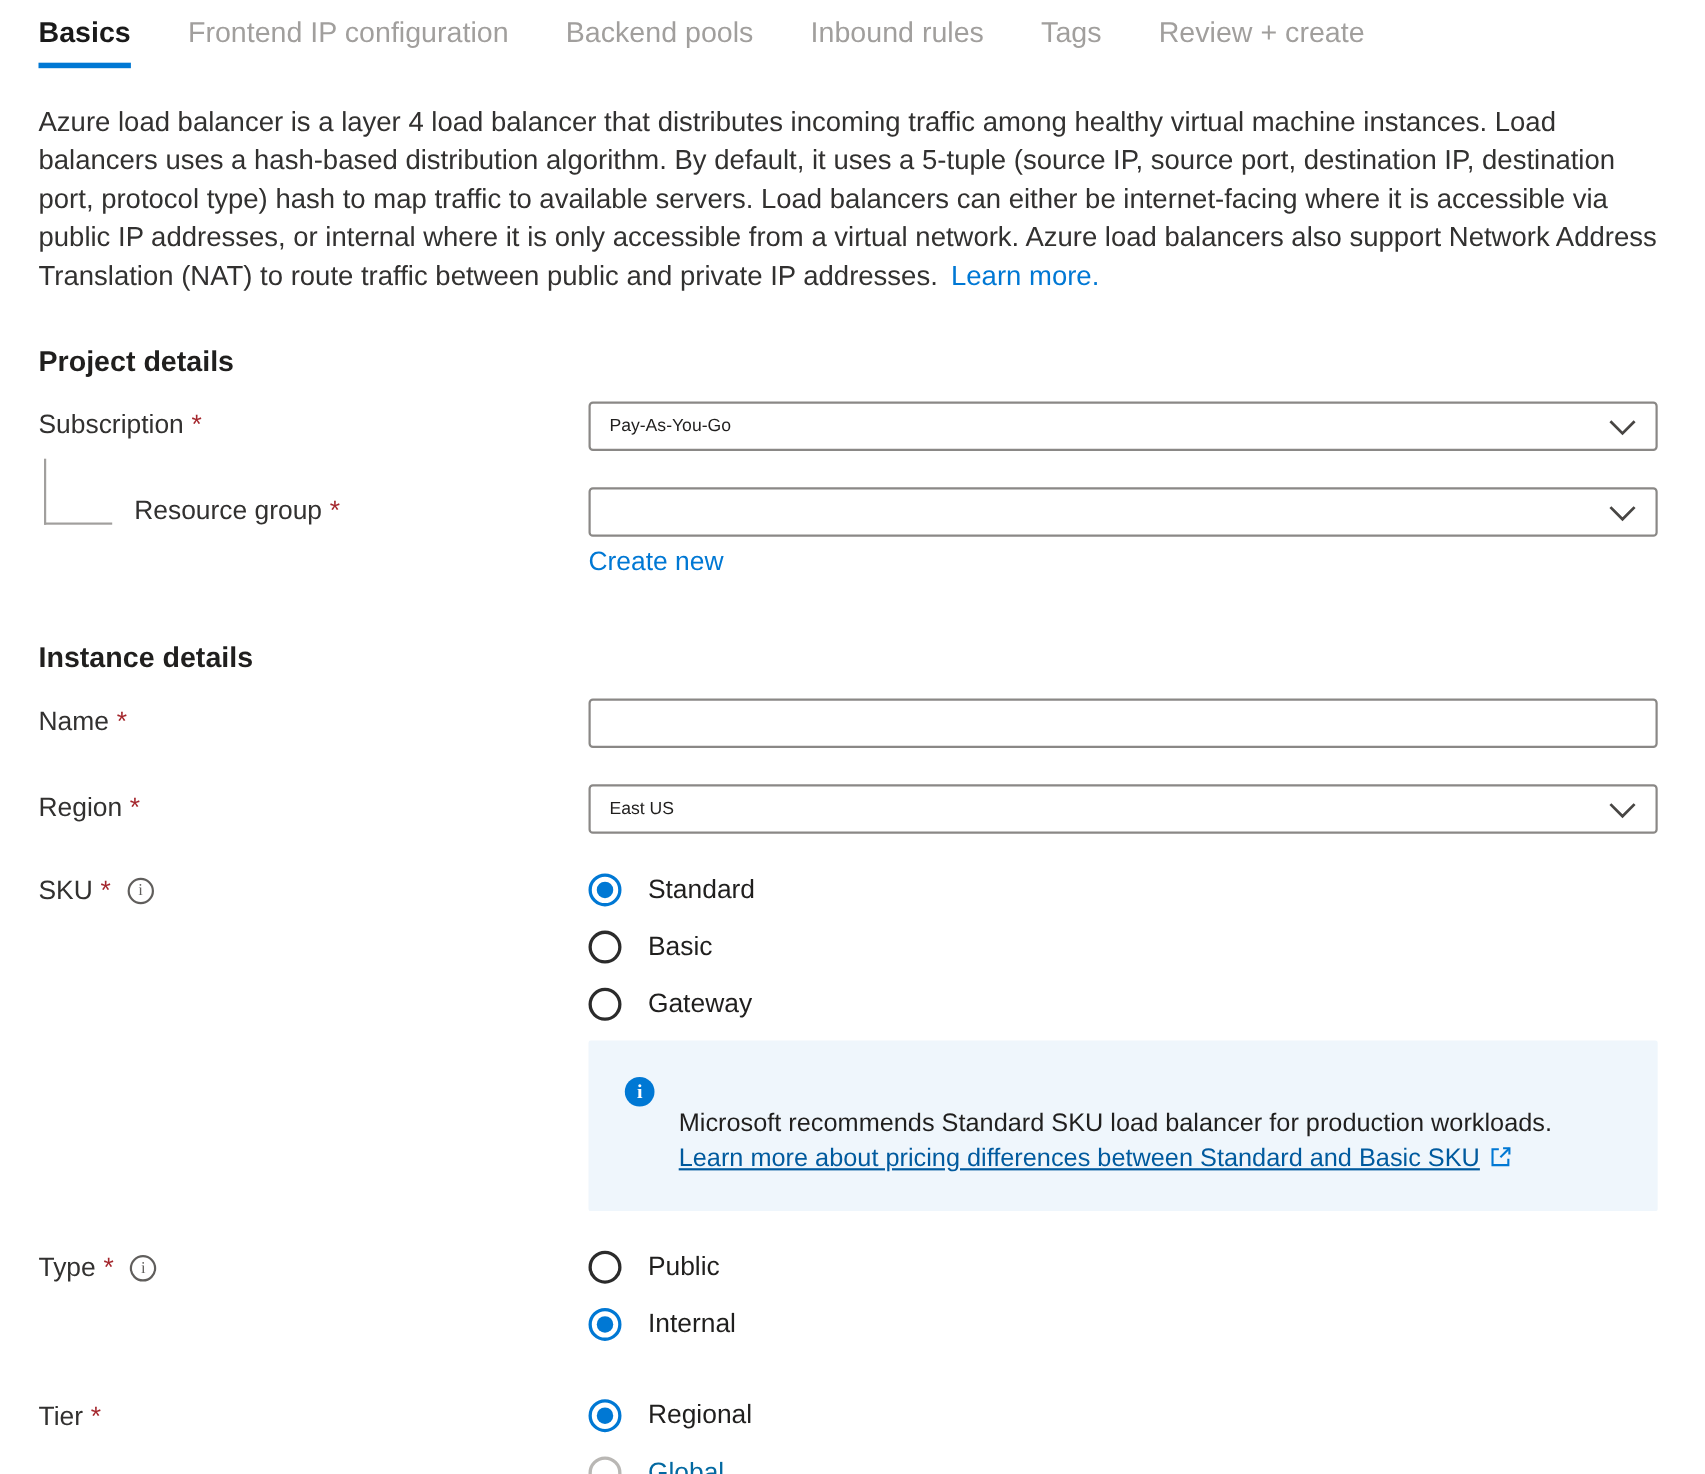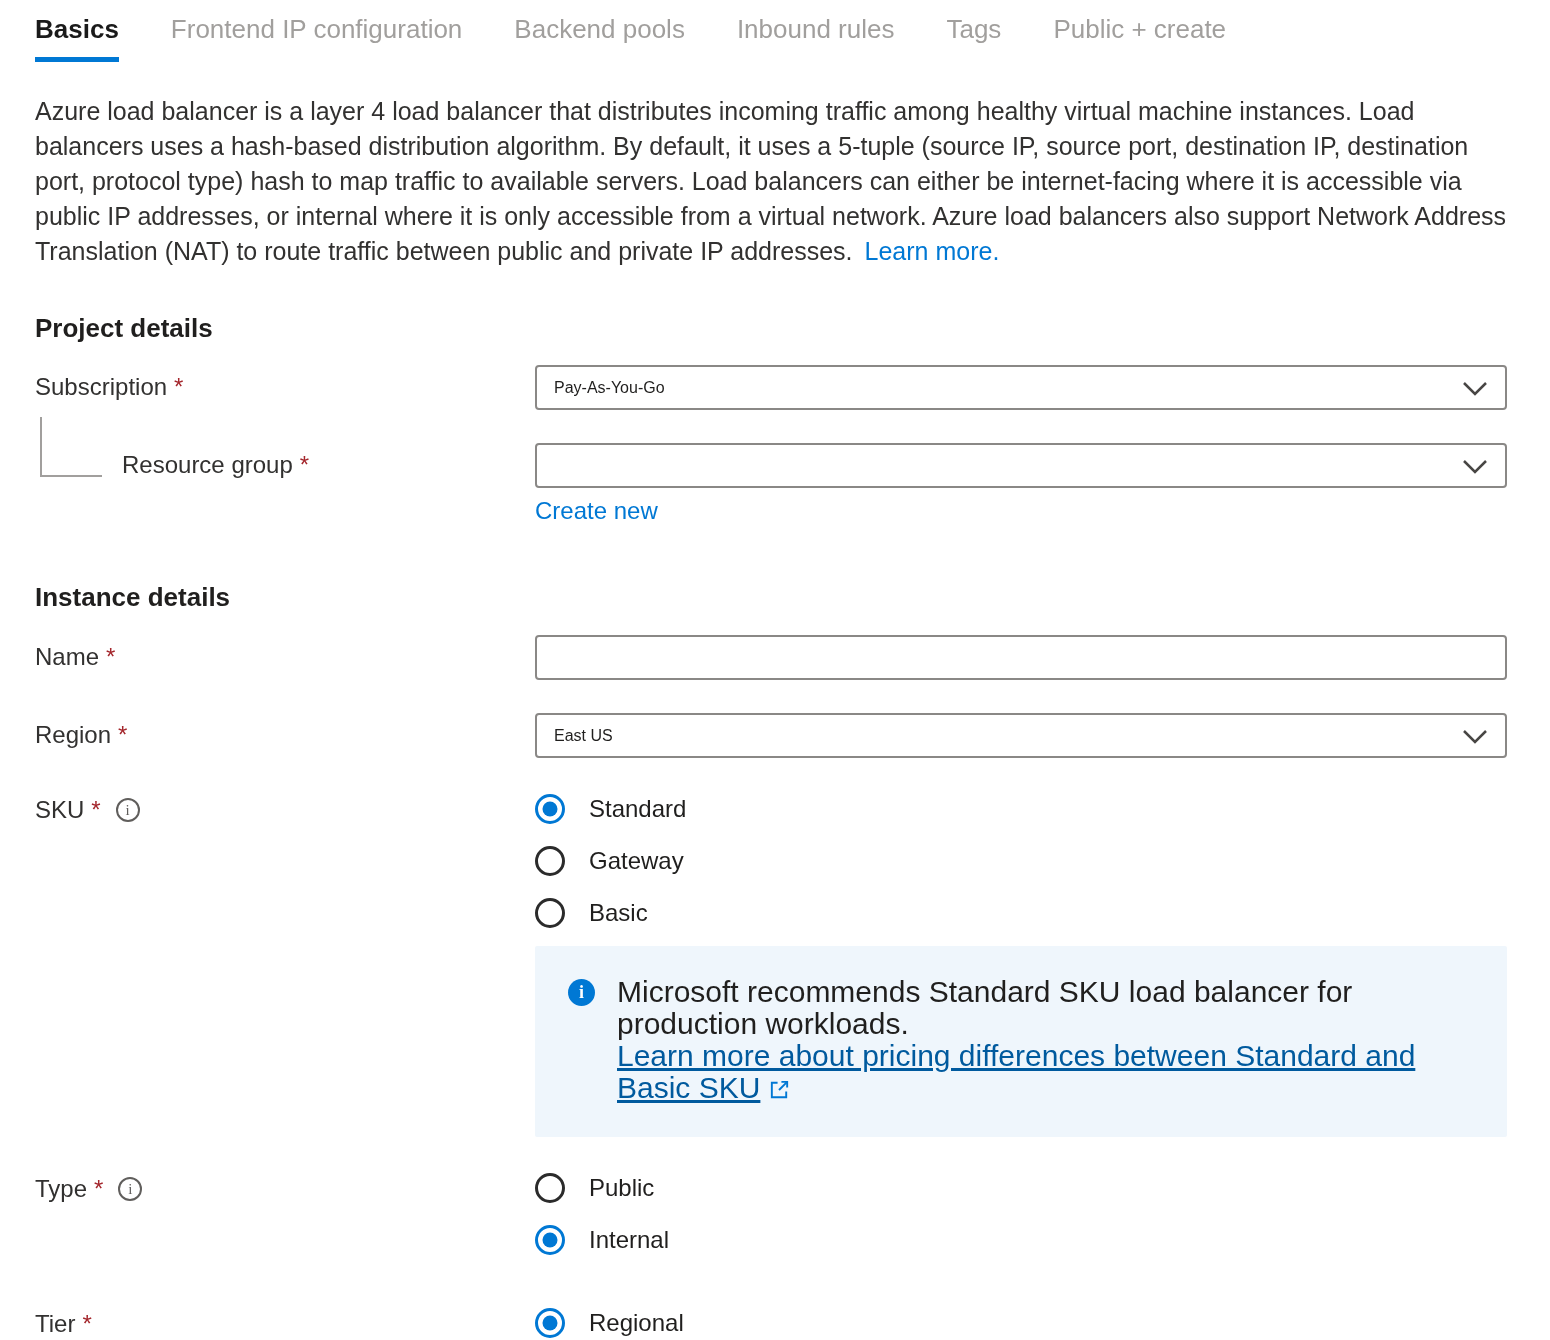--- a/index.html
+++ b/index.html
@@ -101,36 +101,36 @@
   .info-box {
     margin-top: 18px; width: 972px; background: #eff6fc; border-radius: 2px;
     padding: 30px 30px 30px 33px; display: flex; align-items: flex-start;
   }
   .info-badge {
     width: 27px; height: 27px; border-radius: 50%; background: #0078d4;
     color: #fff; font-size: 18px; font-weight: 700; line-height: 27px;
     text-align: center; flex: none; margin-top: 3px;
     font-family: "Liberation Serif", serif;
   }
-  .info-content { margin-left: 22px; font-size: 30px; line-height: 32px; color: #201f1e; }
+  .info-content { margin-left: 22px; font-size: 23px; line-height: 32px; color: #201f1e; margin-top: 28px; }
   .info-link { color: #005a9e; text-decoration: underline; cursor: pointer; }
   .external-icon { display: inline-block; vertical-align: -3px; margin-left: 8px; }
 </style>
 </head>
 <body>
 
 <div class="page">
 
   <div class="tabs">
     <div class="tab active">Basics</div>
     <div class="tab">Frontend IP configuration</div>
     <div class="tab">Backend pools</div>
     <div class="tab">Inbound rules</div>
     <div class="tab">Tags</div>
-    <div class="tab">Public + create</div>
+    <div class="tab">Review + create</div>
   </div>
 
   <div class="intro"><span>Azure load balancer is a layer 4 load balancer that distributes incoming traffic among healthy virtual machine instances. Load balancers uses a hash-based distribution algorithm. By default, it uses a 5-tuple (source IP, source port, destination IP, destination port, protocol type) hash to map traffic to available servers. Load balancers can either be internet-facing where it is accessible via public IP addresses, or internal where it is only accessible from a virtual network. Azure load balancers also support Network Address Translation (NAT) to route traffic between public and private IP addresses.</span><a class="blue-link">Learn more.</a></div>
 
   <div class="section-title">Project details</div>
 
   <div class="row subscription">
     <div class="field-label">
       <span>Subscription</span>
       <span class="required">*</span>
@@ -195,25 +195,25 @@
       <span class="required">*</span>
       <span class="tooltip-icon">i</span>
     </div>
     <div class="radio-group">
       <div class="radio-option selected">
         <span class="radio-circle"></span>
         <span class="radio-label">Standard</span>
       </div>
       <div class="radio-option">
         <span class="radio-circle"></span>
+        <span class="radio-label">Basic</span>
+      </div>
+      <div class="radio-option">
+        <span class="radio-circle"></span>
         <span class="radio-label">Gateway</span>
-      </div>
-      <div class="radio-option">
-        <span class="radio-circle"></span>
-        <span class="radio-label">Basic</span>
       </div>
     </div>
   </div>
 
   <div class="row">
     <div></div>
     <div class="info-box">
       <span class="info-badge">i</span>
       <div class="info-content">
         <span>Microsoft recommends Standard SKU load balancer for production workloads.</span><br>

